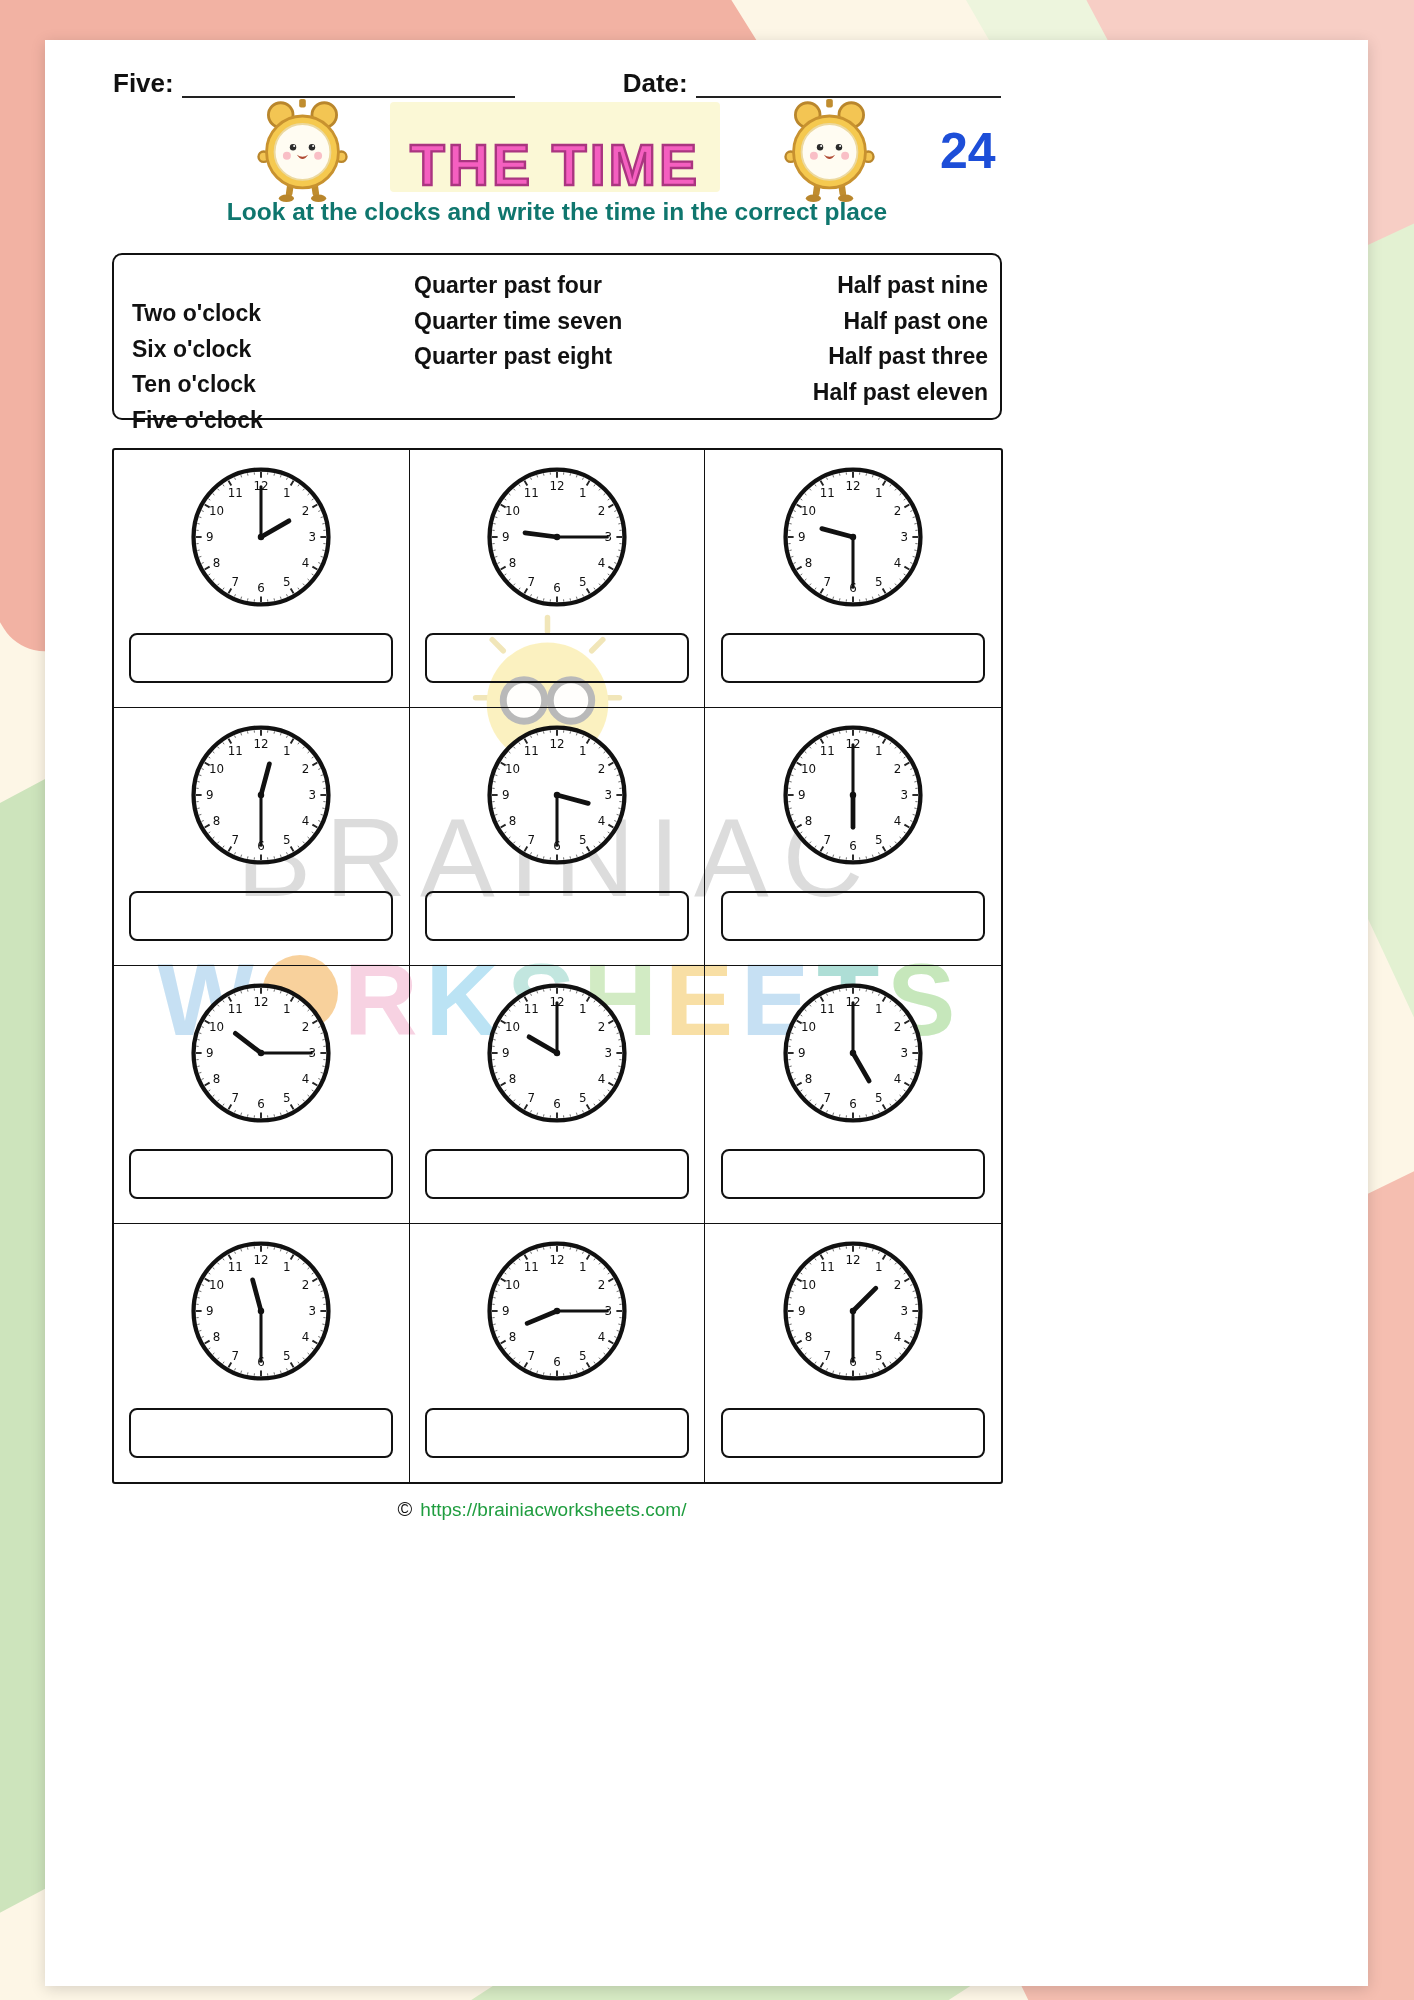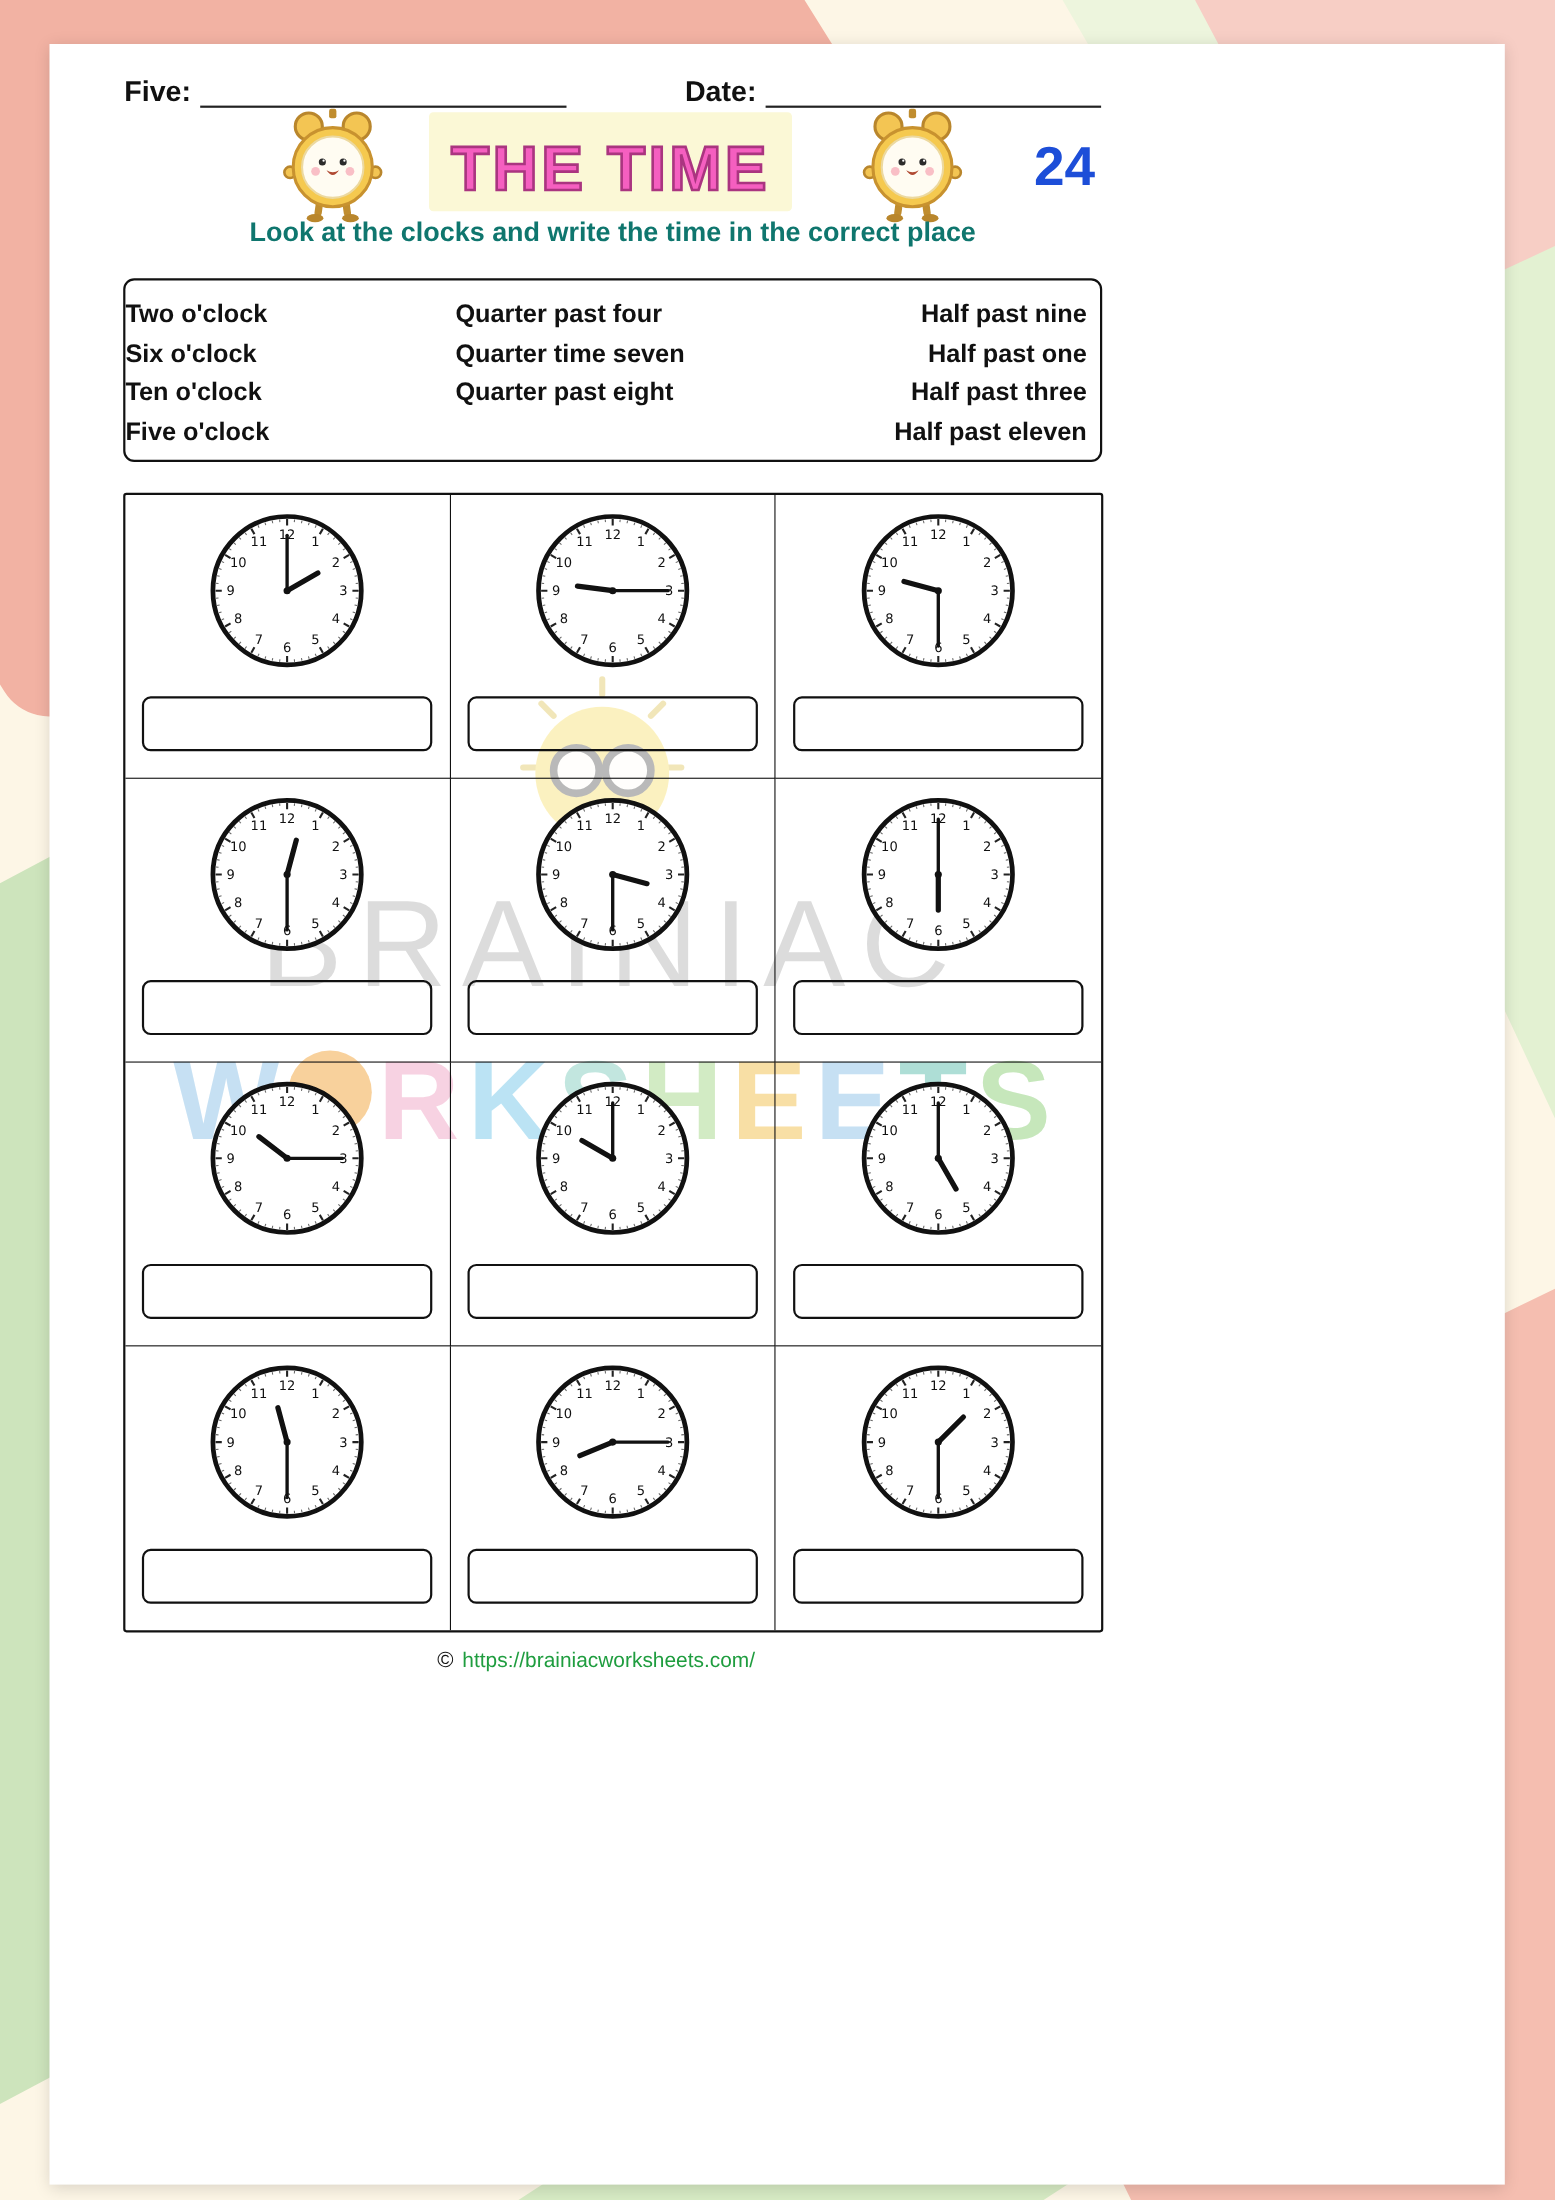--- a/index.html
+++ b/index.html
@@ -33,39 +33,39 @@
 
   
   .mascot{position:absolute;width:95px;height:106px;}
   .mascot-left{left:210px;top:58px;}
   .mascot-right{left:737px;top:58px;}
   .title-highlight{
     position:absolute;left:345px;top:62px;width:330px;height:90px;
     background:var(--title-highlight-bg,#fbf8d6);border-radius:4px;text-align:center;
   }
   .page-title{
-    margin:7px;font-size:57px;line-height:90px;font-weight:900;letter-spacing:3px;
+    margin:18px;font-size:57px;line-height:90px;font-weight:900;letter-spacing:3px;
     color:var(--title-pink,#f55fc0);
     -webkit-text-stroke:2.4px var(--title-outline,#aa3580);
   }
   .corner-number{position:absolute;left:895px;top:82px;font-size:50px;font-weight:bold;color:#1d4ed8;}
 
   .instruction{
     position:absolute;left:67px;top:158px;width:890px;text-align:center;
     font-size:24.5px;font-weight:bold;color:#0f766e;
   }
 
   
   .word-bank{
     position:absolute;left:67px;top:213px;width:890px;height:167px;
     border:2px solid #111;border-radius:10px;box-sizing:border-box;
     display:flex;padding-top:13px;background:transparent;
   }
   .wb-col{display:flex;flex-direction:column;}
-  .wb-col-1{width:300px;box-sizing:border-box;}
+  .wb-col-1{width:300px;padding-left:18px;box-sizing:border-box;margin-top:28px;}
   .wb-col-2{width:330px;}
   .wb-col-3{flex:1;text-align:right;padding-right:12px;}
   .wb-item{font-size:23px;font-weight:bold;line-height:35.5px;white-space:nowrap;}
 
   
   .wm-brainiac{
     position:absolute;left:67px;top:762px;width:890px;text-align:center;
     font-size:112px;letter-spacing:14px;font-weight:400;color:rgba(95,95,95,.22);
     z-index:1;pointer-events:none;line-height:1;
   }

